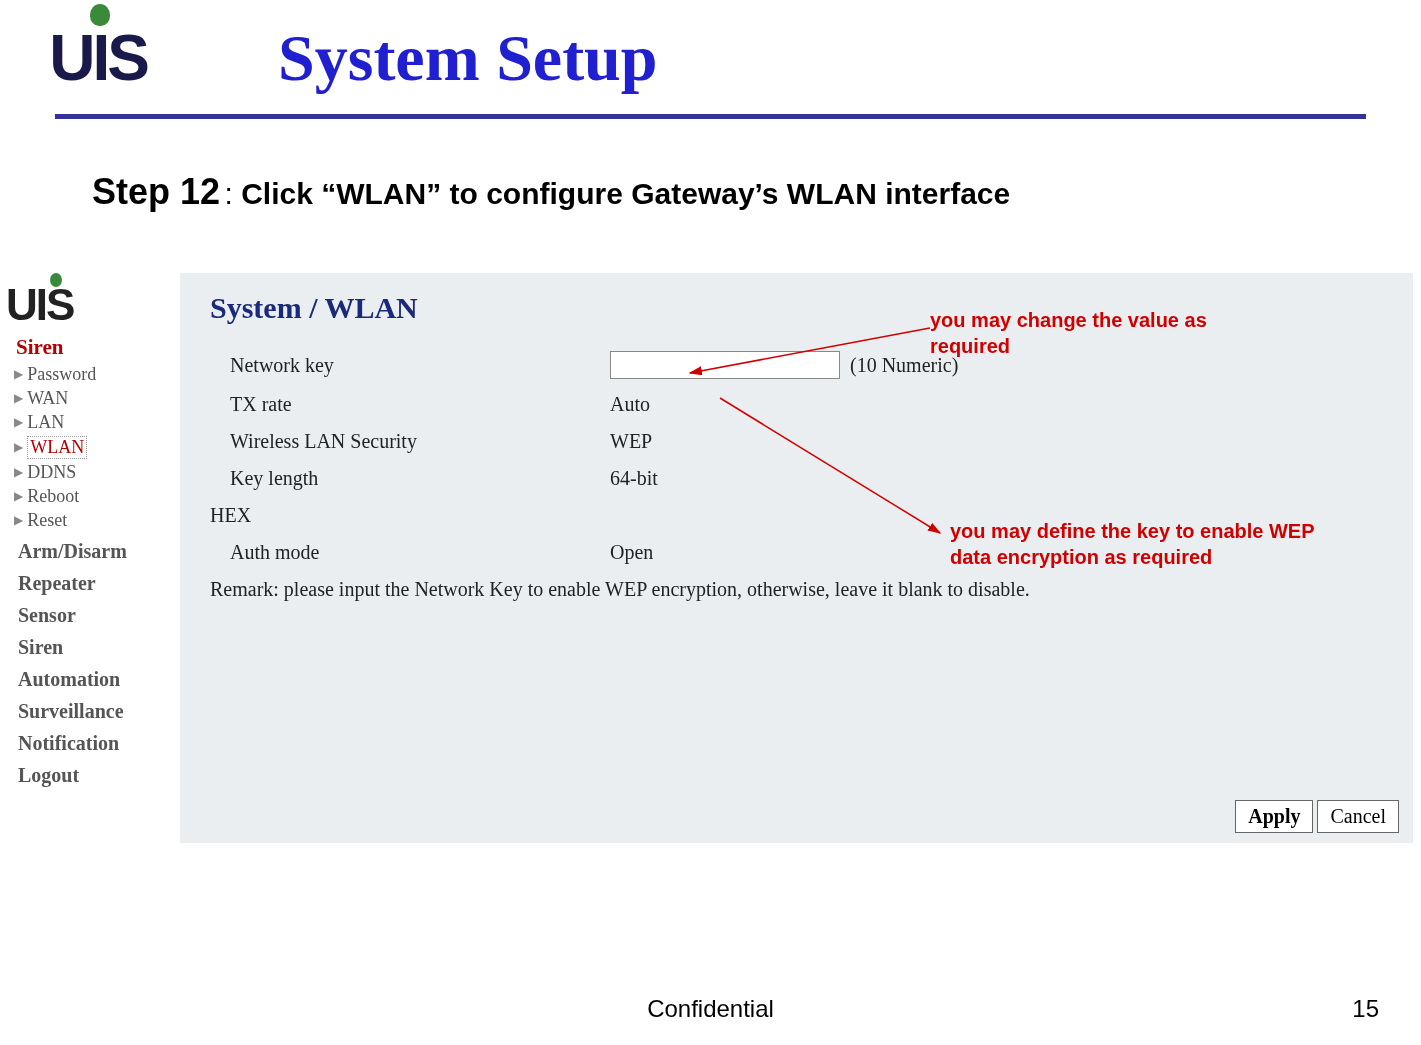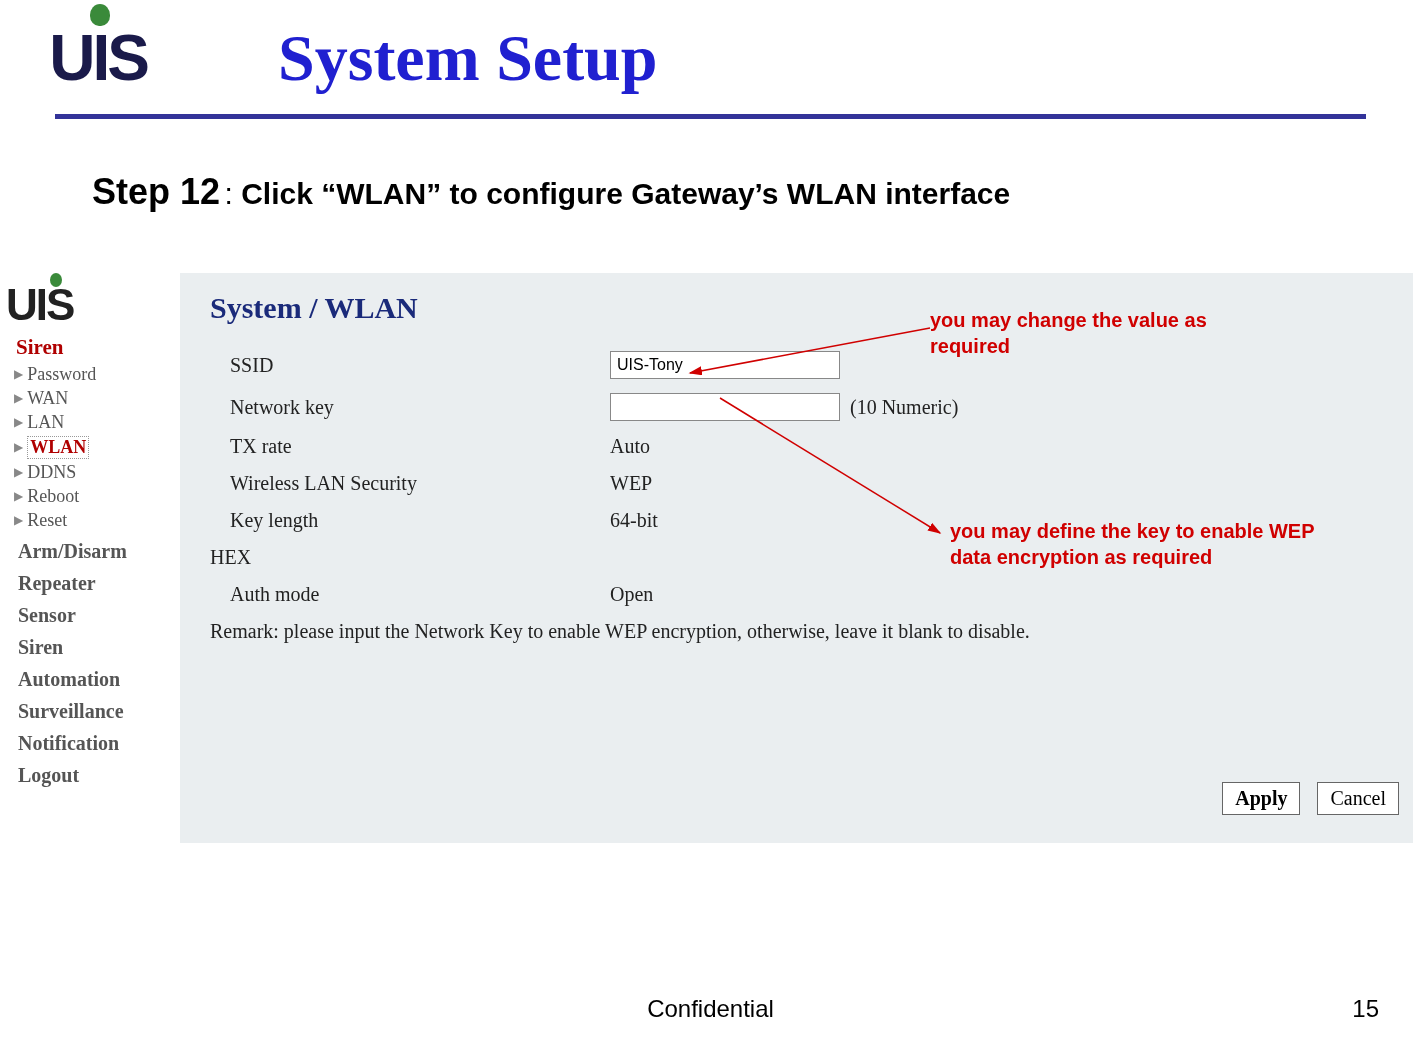--- a/index.html
+++ b/index.html
@@ -113,21 +113,21 @@
       align-items: center;
     }
     .nav-item .tri {
       color: #888;
       font-size: 12px;
       margin-right: 4px;
     }
     .nav-wlan {
       border: 1px dotted #999;
       color: #b00000;
-      font-weight: bold;
+      font-weight: normal;
       padding: 0 2px;
     }
     .nav-cat {
       color: #555;
       font-weight: bold;
       font-size: 20px;
       margin: 9px 0 9px 12px;
     }
     .panel {
       flex: 1;
@@ -171,24 +171,24 @@
       margin-left: 10px;
       font-size: 20px;
     }
     .remark {
       font-size: 20px;
       color: #222;
       margin-top: 4px;
     }
     .buttons {
       position: absolute;
-      bottom: 28px;
+      bottom: 10px;
       right: 14px;
       display: flex;
-      gap: 17px;
+      gap: 4px;
     }
     .btn {
       background: #fff;
       border: 1px solid #666;
       padding: 4px 12px;
       font-family: "Times New Roman", serif;
       font-size: 20px;
       cursor: pointer;
     }
     .btn-apply { font-weight: bold; }
@@ -285,24 +285,20 @@
     <div class="nav-cat">Siren</div>
     <div class="nav-cat">Automation</div>
     <div class="nav-cat">Surveillance</div>
     <div class="nav-cat">Notification</div>
     <div class="nav-cat">Logout</div>
   </div>
 
   <div class="panel">
     <div class="panel-title">System / WLAN</div>
 
-    <div class="form-row">
-      <div class="form-label">SSID</div>
-      <input class="form-input" value="UIS-Tony" style="">
-    </div>
 
     <div class="form-row">
       <div class="form-label">Network key</div>
       <input class="form-input" value="" style="">
       <span class="hint">(10 Numeric)</span>
     </div>
 
     <div class="form-row">
       <div class="form-label">TX rate</div>
       <div class="form-value">Auto</div>

